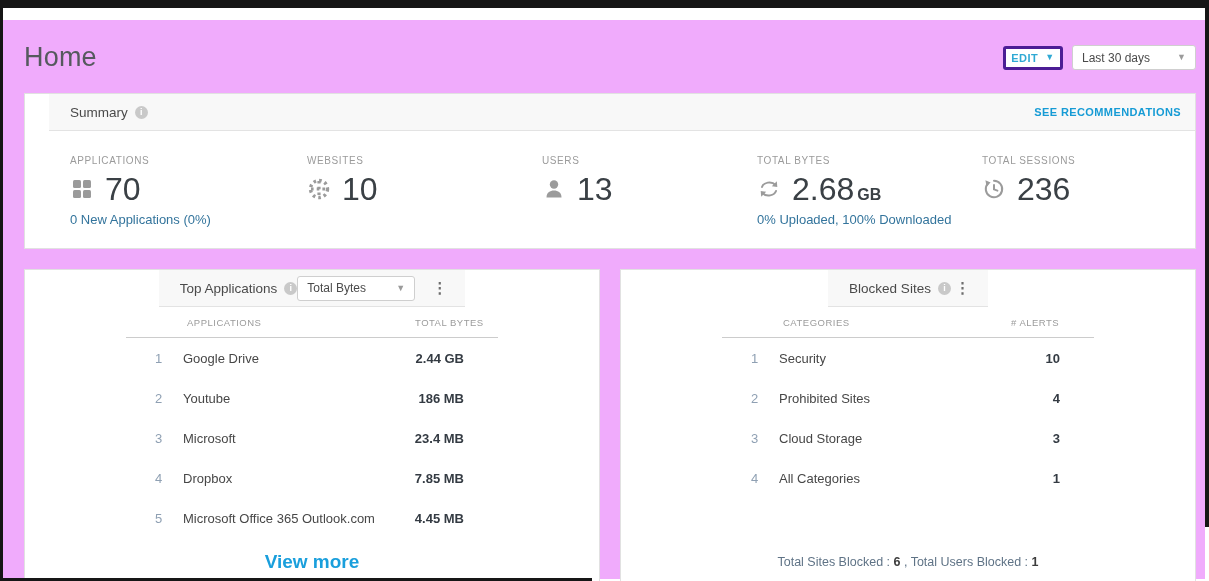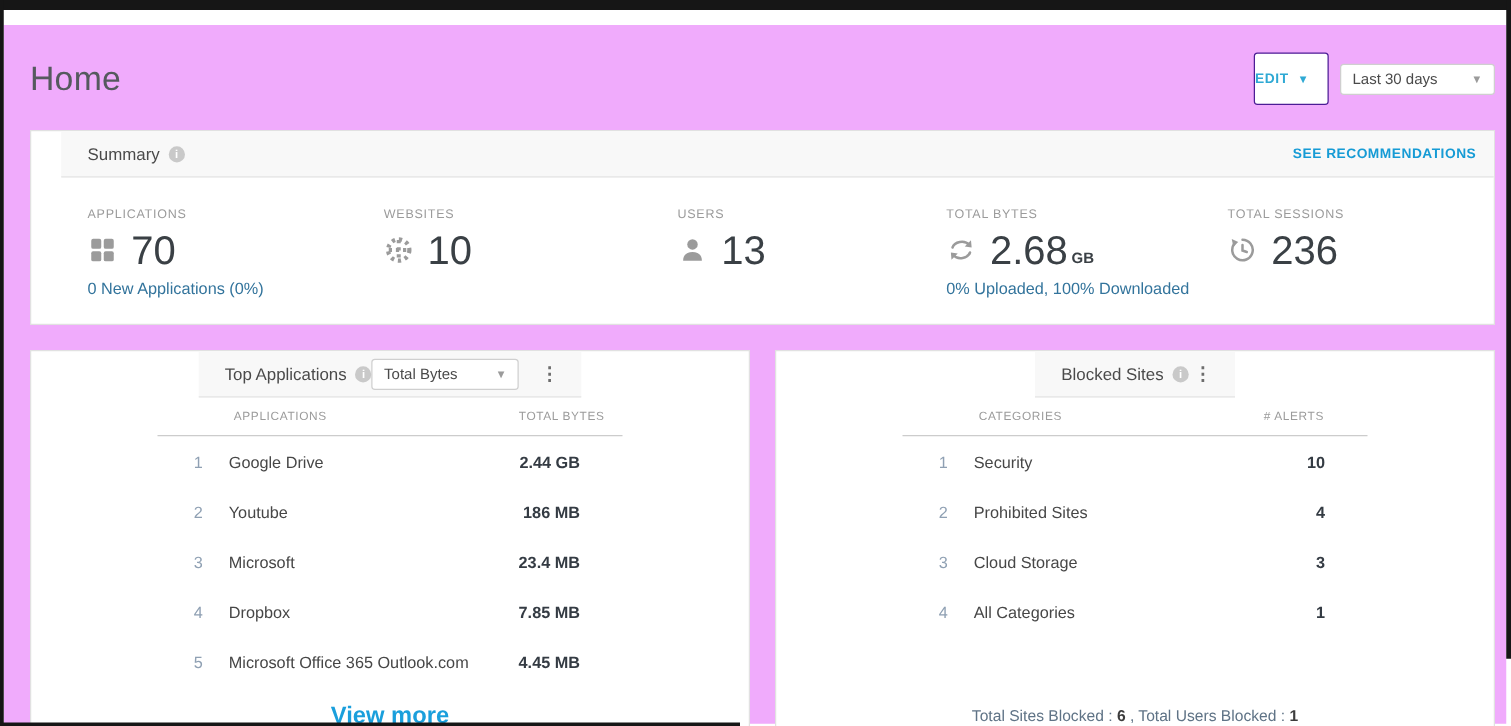--- a/index.html
+++ b/index.html
@@ -7,22 +7,22 @@
   .frame { position:absolute; background:#161616; z-index:10; }
   .frame-top { top:0; left:0; width:1209px; height:8px; }
   .frame-left { top:0; left:0; width:3px; height:581px; }
   .frame-right { top:0; right:0; width:4px; height:527px; }
   .frame-bottom { bottom:0; left:0; width:592px; height:3px; }
   .app { position:absolute; top:8px; left:3px; right:4px; bottom:2px; background:#f0abfc;margin-top:12px; }
 
   
   .topbar { display:flex; align-items:center; padding:22px 9px 20px 21px; }
   .page-title { flex:1; font-size:27px; font-weight:300; color:#55595e; letter-spacing:.2px; }
-  .edit-btn { display:flex; align-items:center; justify-content:flex-start; gap:7px; width:60px; height:42px;
-    border:1px solid #4c1d95; border-radius:3px; background:#fff; color:#2fa9d4; font-size:11px; font-weight:700;
+  .edit-btn { display:flex; align-items:center; justify-content:center; gap:7px; width:60px; height:24px;
+    border:3px solid #4c1d95; border-radius:3px; background:#fff; color:#2fa9d4; font-size:11px; font-weight:700;
     letter-spacing:.5px; cursor:pointer; margin-right:9px; }
   .select { display:flex; align-items:center; justify-content:space-between; height:25px; border:1px solid #cfcfcf;
     border-radius:3px; background:#fff; font-size:12px; color:#4a4a4a; padding:0 9px; cursor:pointer; }
   .range-select { width:124px; }
   .caret { font-size:9px; color:#9b9b9b; line-height:1; }
   .edit-btn .caret { color:#2fa9d4; }
 
   
   .panel { border:1px solid #e1e1e1; background:#fff; }
   .panel-header { height:37px; display:flex; align-items:center; background:#f8f8f8; border-bottom:1px solid #e3e3e3; padding:0 14px 0 21px; }
@@ -35,21 +35,21 @@
   .summary-wrap { margin:0 9px 0 21px;padding-left:24px; }
   .recs-link { font-size:11px; font-weight:700; color:#169bd5; letter-spacing:.4px; cursor:pointer; }
   .summary-body { display:flex; padding:24px 0 0 21px; height:117px; }
   .metric { }
   .metric:nth-child(1){ width:237px; } .metric:nth-child(2){ width:235px; } .metric:nth-child(3){ width:215px; }
   .metric:nth-child(4){ width:225px; } .metric:nth-child(5){ width:auto; }
   .metric-label { font-size:10px; color:#9b9b9b; letter-spacing:.6px; margin-bottom:7px; }
   .metric-value-row { display:flex; align-items:center; }
   .m-icon { width:24px; height:24px; margin-right:11px; flex:none; }
   .metric-num { font-size:32px; color:#3a4045; line-height:1; }
-  .metric-unit { font-size:12px; font-weight:700; color:#3a4045; margin-left:3px; margin-top:12px; }
+  .metric-unit { font-size:16px; font-weight:700; color:#3a4045; margin-left:3px; margin-top:12px; }
   .metric-sub { font-size:13px; color:#33749c; margin-top:7px; cursor:pointer; }
 
   .columns { display:flex; gap:20px; margin:20px 9px 13px 21px; align-items:stretch; }
   .col-panel { flex:1; display:flex; flex-direction:column;align-items:center; }
   .metric-select { width:118px; margin-right:13px; }
 
   .thead { display:grid; grid-template-columns:28px 205px 86px 1fr; align-items:center; height:31px;
     padding-left:33px; padding-right:20px; border-bottom:1px solid #cccccc; }
   .th { font-size:9.5px; color:#9b9b9b; letter-spacing:.5px; }
   .th-col2 { grid-column:2; }

